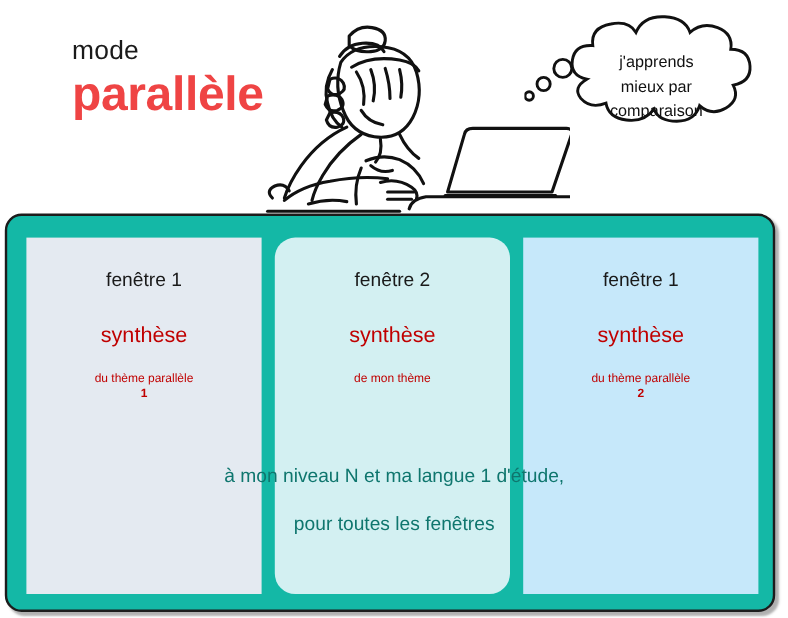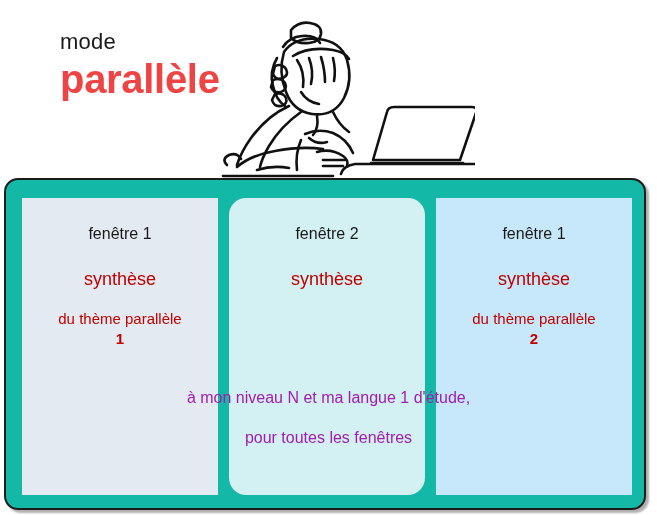--- a/index.html
+++ b/index.html
@@ -122,39 +122,39 @@
     line-height: 1.2;
   }
   .synthese-label {
     font-size: 18px;
     font-weight: normal;
     color: #C00000;
     margin-top: 26px;
     line-height: 1.2;
   }
   .detail-label {
-    font-size: 15px;
+    font-size: 10px;
     color: #C00000;
     margin-top: 18px;
     line-height: 1.35;
   }
   .detail-label .emph {
     font-weight: bold;
     display: block;
   }
 
   
   #footer-text {
     position: absolute;
     left: 0;
     top: 390px;
     width: 657px;
     text-align: center;
     font-size: 16px;
-    color: #a21caf;
+    color: #0f766e;
     line-height: 1.0;
     pointer-events: none;
   }
   #footer-text .fline {
     display: block;
   }
   #footer-line-1 { margin-bottom: 24px; }
 </style>
 </head>
 <body>
@@ -207,20 +207,44 @@
 
       <path d="M18 176 h110"></path>
       <path d="M52 170 q16 -5 32 -2"></path>
 
       <path d="M168 160 l14 -48 q1 -5 7 -5 h78 q6 0 4 6 l-16 47 z"></path>
       <path d="M136 174 q2 -8 14 -10 h128 q8 0 6 8"></path>
       <path d="M166 163 h92"></path>
     </svg>
   </div>
 
+  <div id="thought-bubble">
+    <svg width="220" height="132" viewBox="0 0 220 132" fill="#ffffff" stroke="#111111" stroke-width="2.4">
+
+      <circle cx="4" cy="76" r="3.5"></circle>
+      <circle cx="16" cy="66" r="5.5"></circle>
+      <circle cx="32" cy="53" r="7.5"></circle>
+
+      <path d="M52 62
+               q-14 -3 -12 -16 q2 -13 17 -12
+               q-2 -15 15 -18 q15 -3 21 7
+               q6 -14 24 -13 q17 1 21 13
+               q10 -9 23 -4 q13 5 11 18
+               q15 0 16 14 q1 13 -14 16
+               q6 12 -6 19 q-12 7 -22 -2
+               q-4 13 -19 13 q-15 0 -19 -10
+               q-8 11 -23 9 q-15 -2 -17 -14
+               q-13 5 -21 -4 q-7 -9 5 -16 z"></path>
+    </svg>
+    <div id="bubble-text">
+      <span>j'apprends</span>
+      <span>mieux par</span>
+      <span>comparaison</span>
+    </div>
+  </div>
 </div>
 
 <div id="panel">
 
   <div id="columns">
 
     <div class="column" style="background:#E4EAF1;">
       <div class="col-inner">
         <div class="fenetre-label">fenêtre 1</div>
         <div class="synthese-label">synthèse</div>
@@ -229,20 +253,21 @@
           <span class="emph">1</span>
         </div>
       </div>
     </div>
 
     <div class="column" style="background:#D3F0F2;border-radius:17px;">
       <div class="col-inner">
         <div class="fenetre-label">fenêtre 2</div>
         <div class="synthese-label">synthèse</div>
         <div class="detail-label">
+          <span>de mon thème</span>
         </div>
       </div>
     </div>
 
     <div class="column" style="background:#C6E8FA;">
       <div class="col-inner">
         <div class="fenetre-label">fenêtre 1</div>
         <div class="synthese-label">synthèse</div>
         <div class="detail-label">
           <span>du thème parallèle</span>

